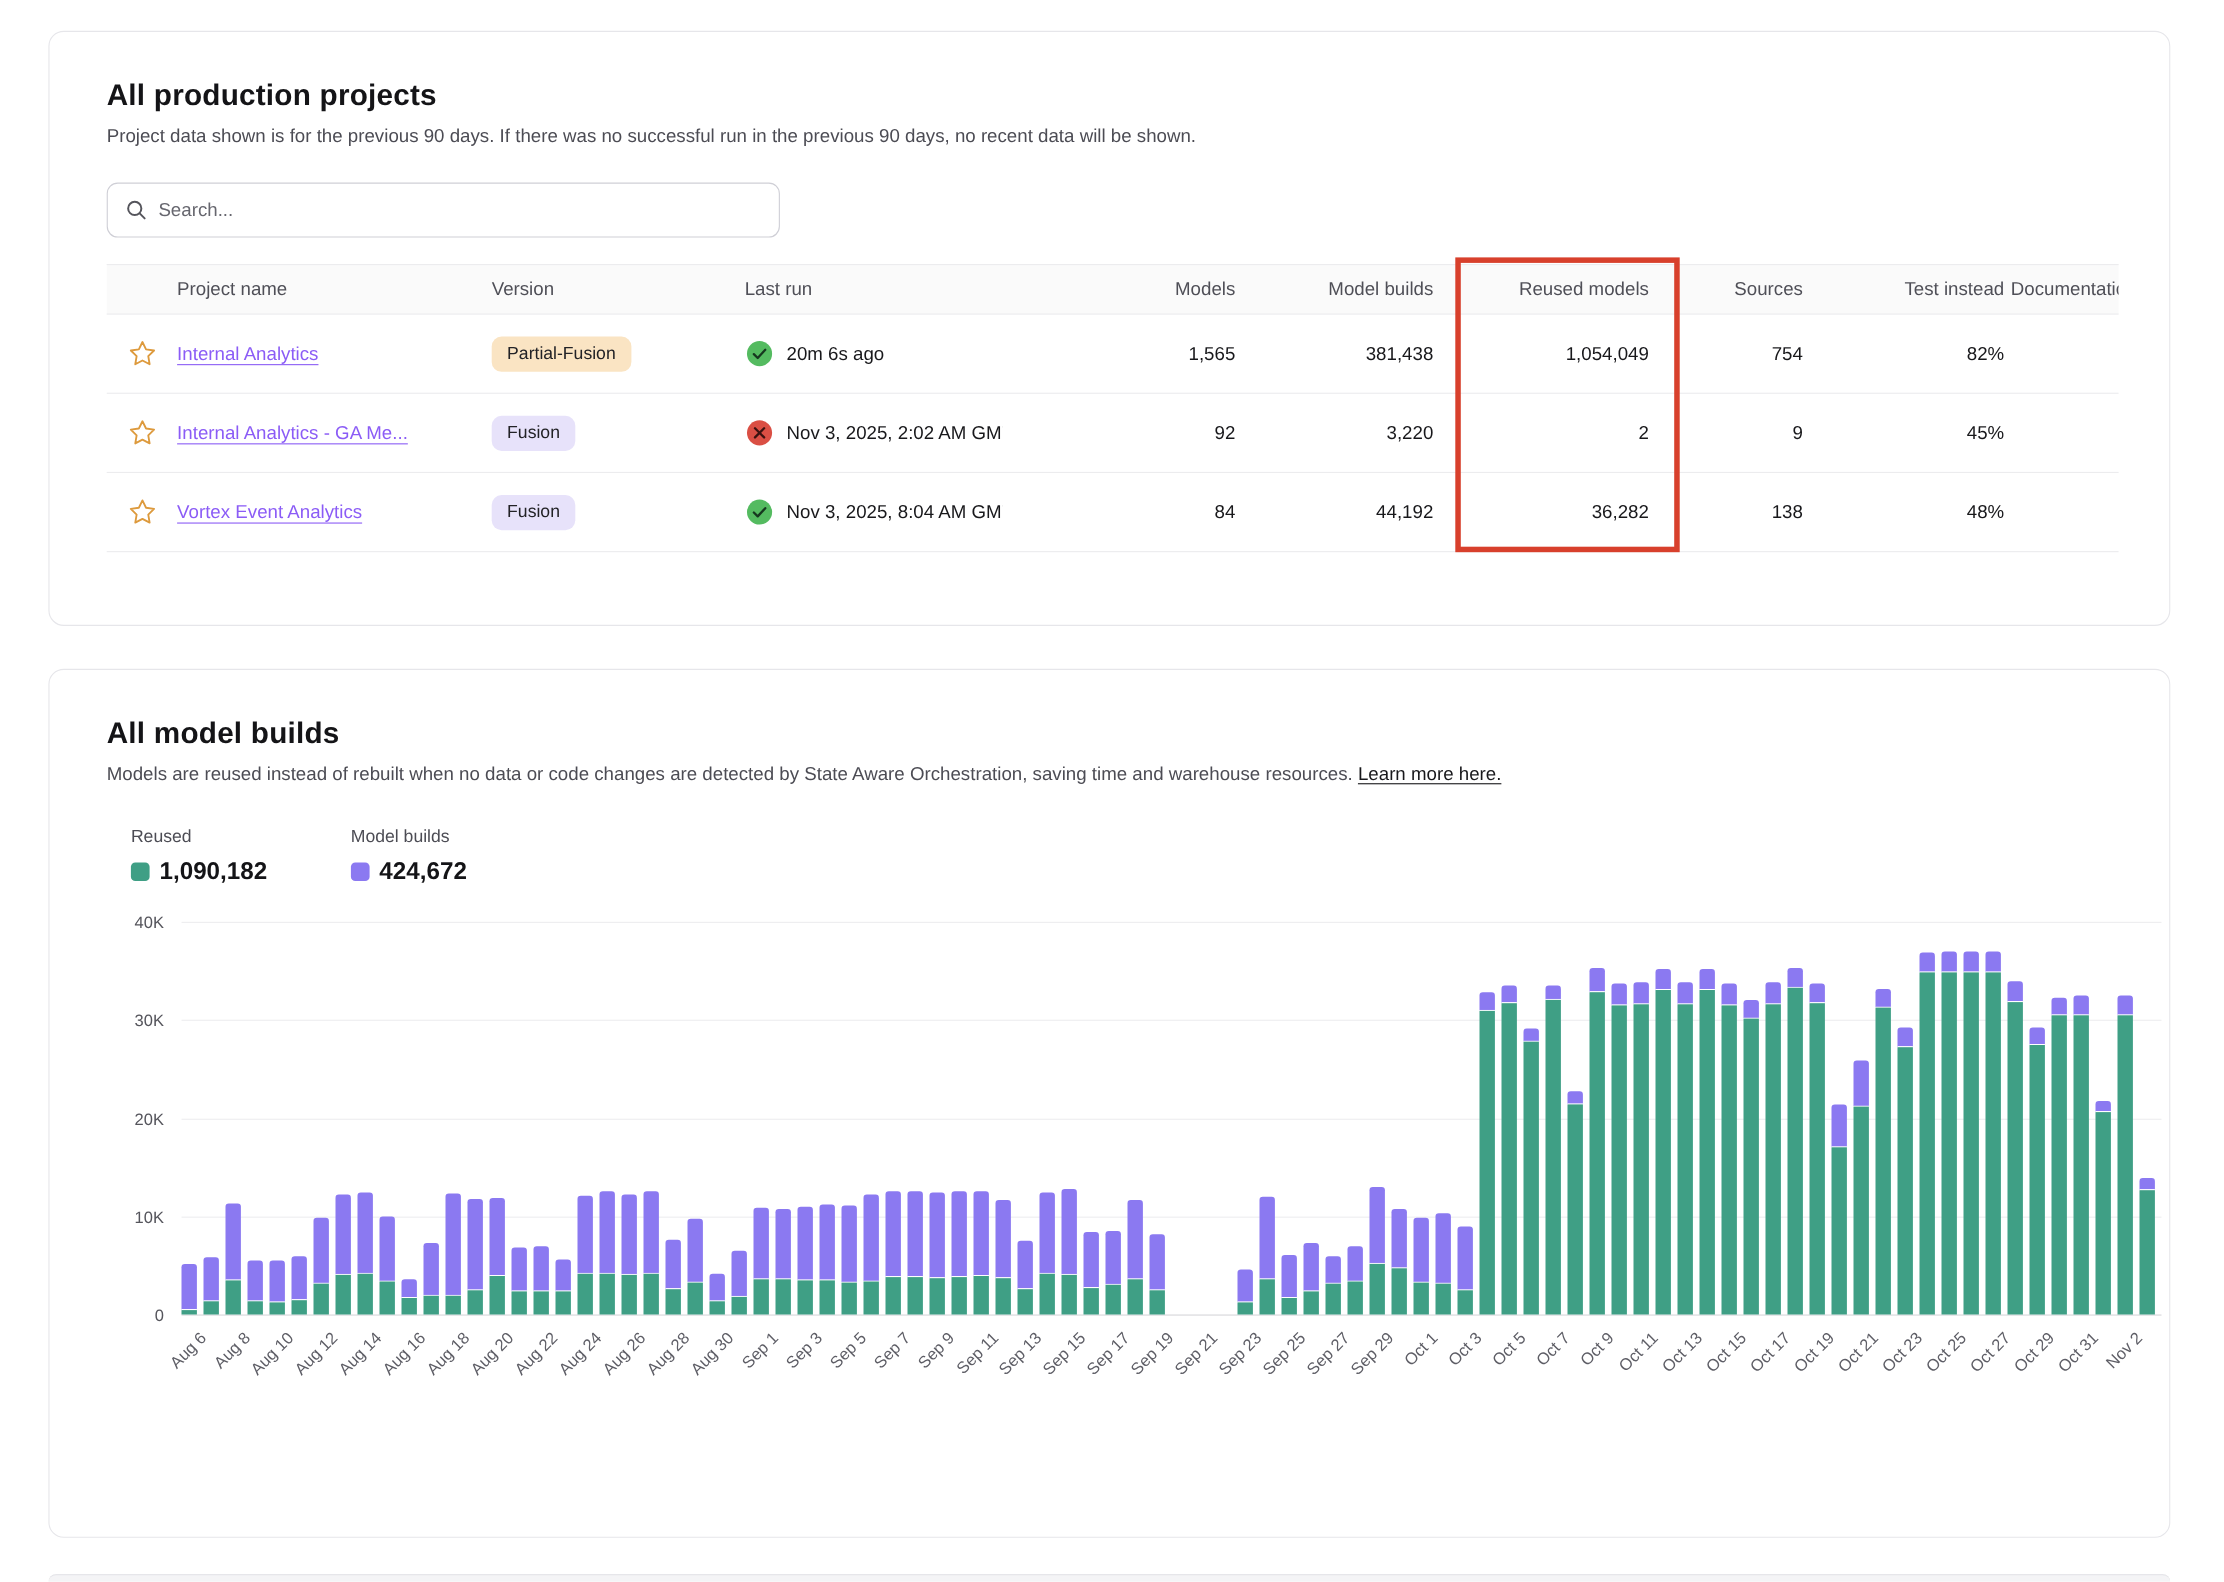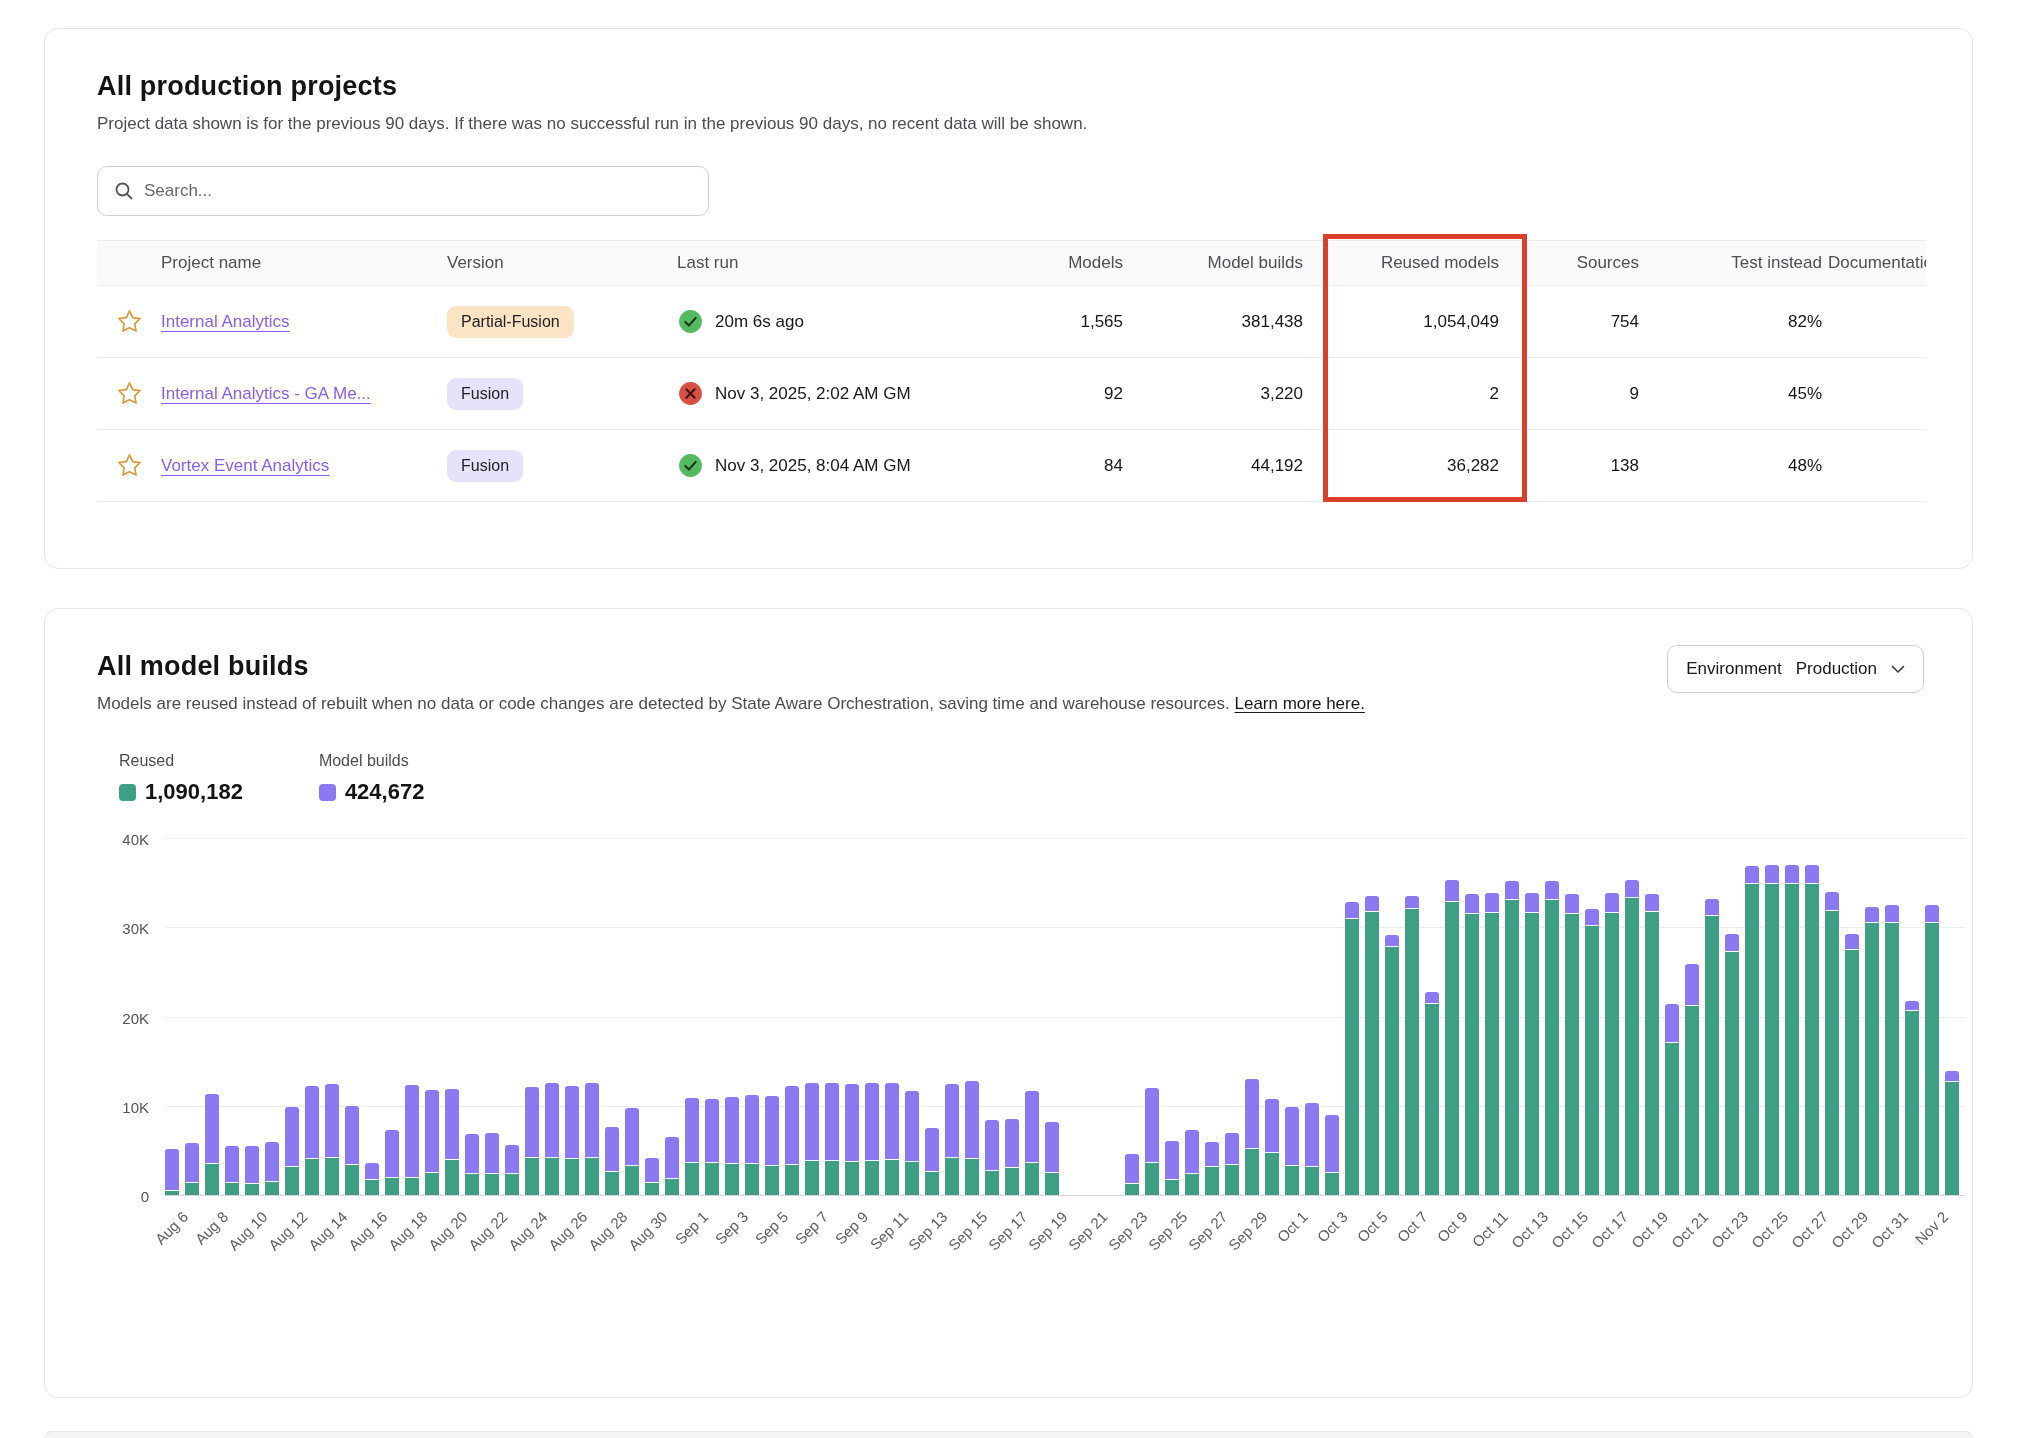--- a/index.html
+++ b/index.html
@@ -200,29 +200,20 @@
 
 <section class="card" id="builds-card">
   <div class="card-inner">
     <div class="builds-head">
       <div>
         <h2 class="card-title">All model builds</h2>
         <p class="builds-desc">
           <span>Models are reused instead of rebuilt when no data or code changes are detected by State Aware Orchestration, saving time and warehouse resources.</span>
           <a class="learn-link">Learn more here.</a>
         </p>
-      </div>
-      <div class="env-select">
-        <span>Environment</span>
-        <span>Production</span>
-        <span style="line-height:0;">
-          <svg width="14" height="9" viewBox="0 0 14 9">
-              <path d="M1.5 1.5l5.5 5.5 5.5-5.5" fill="none" stroke="#3f3f46" stroke-width="1.7" stroke-linecap="round" stroke-linejoin="round"></path>
-            </svg>
-        </span>
       </div>
     </div>
 
     <div class="legend">
       <div>
         <div class="legend-label">Reused</div>
         <div class="legend-val-row">
           <span class="swatch" style="background: rgb(63, 159, 133);"></span>
           <span class="legend-value">1,090,182</span>
         </div>

